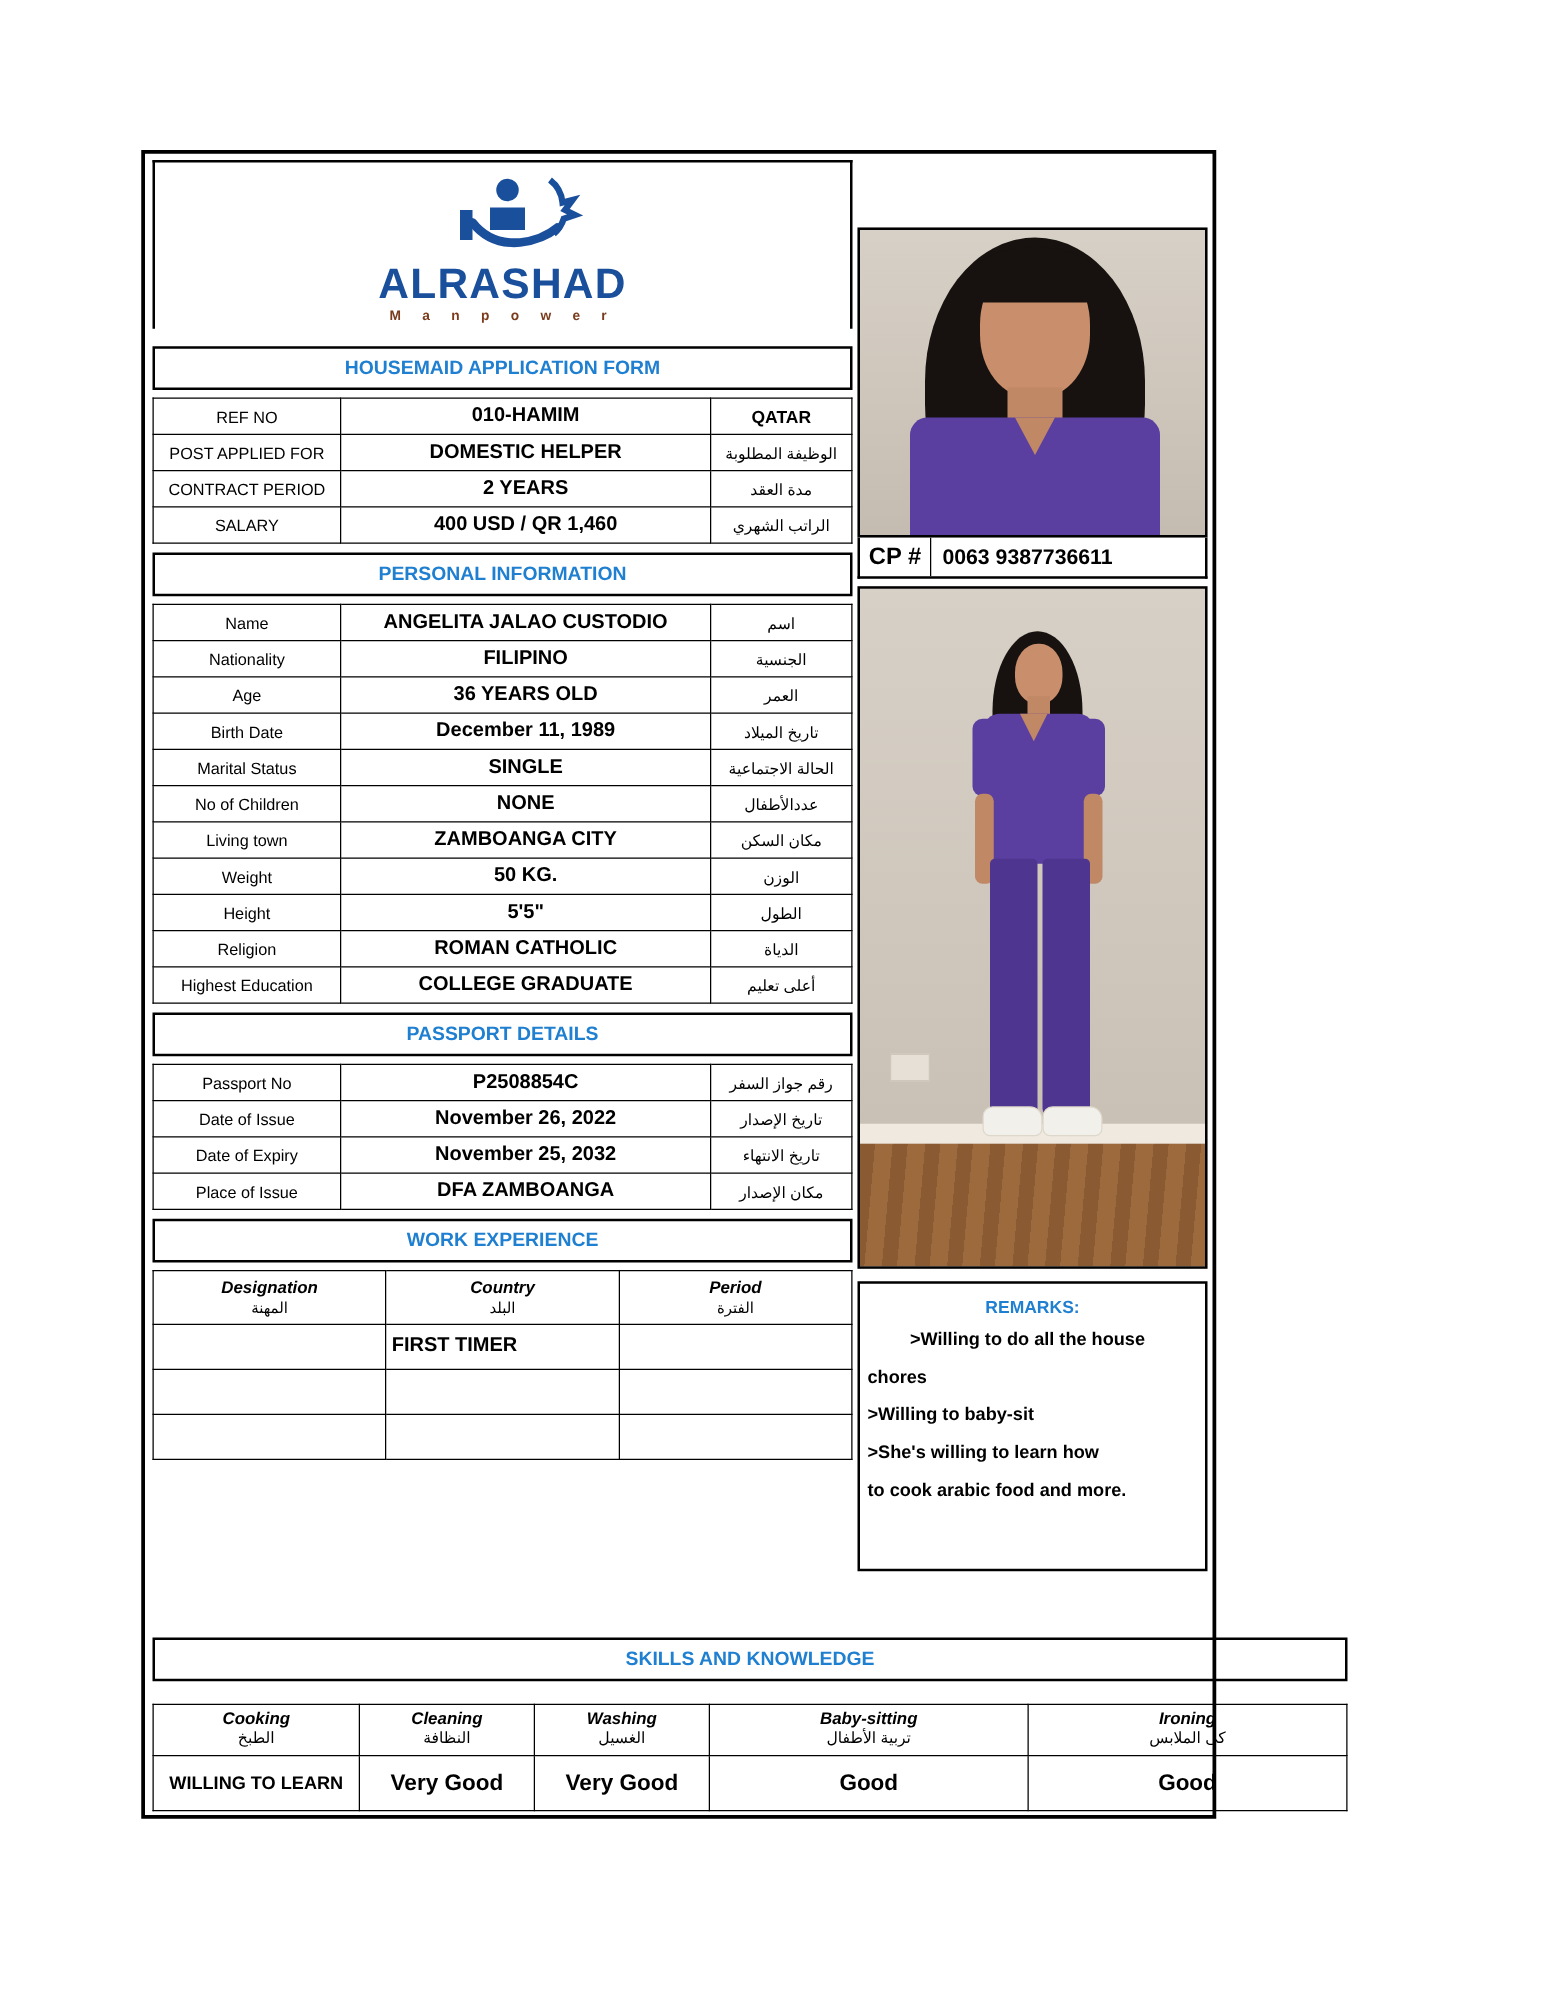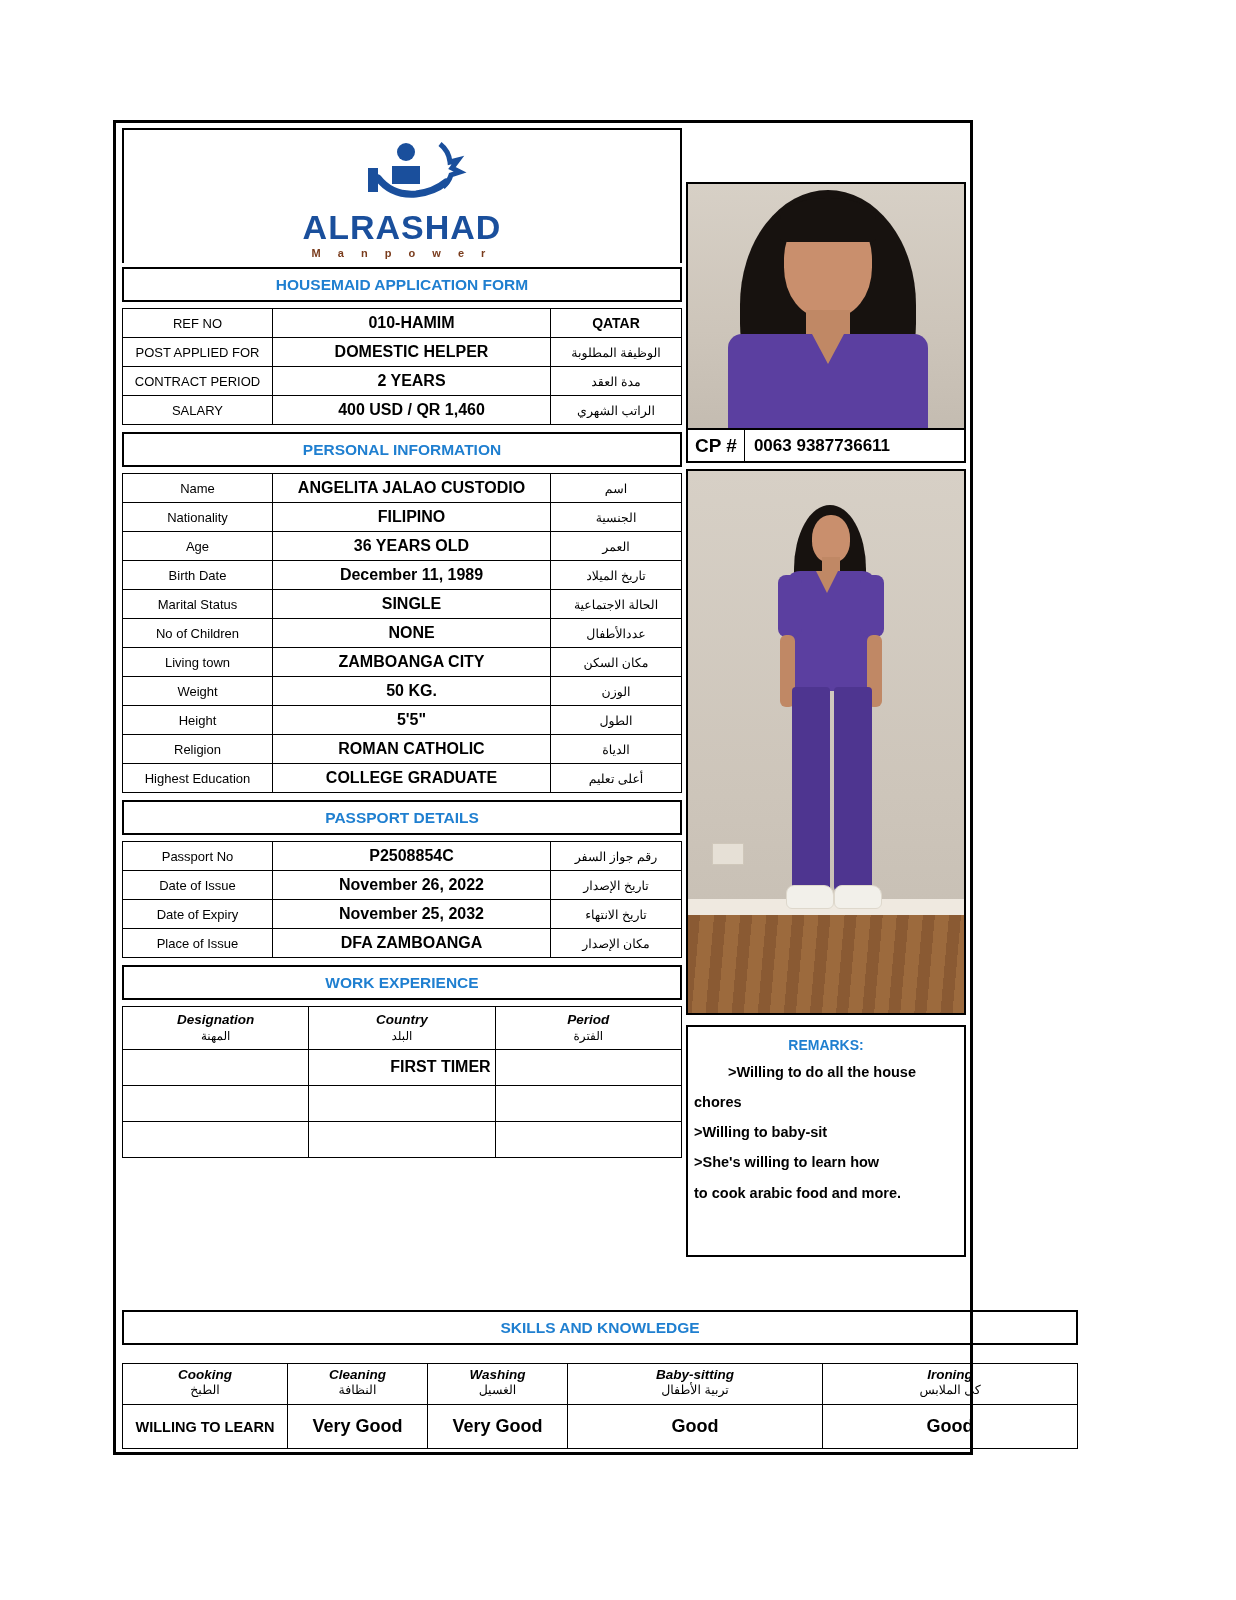--- a/index.html
+++ b/index.html
@@ -75,21 +75,21 @@
   }
 
   .band {
     border: 2px solid #000;
     box-sizing: border-box;
     text-align: center;
     font-weight: bold;
     color: #1f7fd0;
     font-size: 15.5px;
     padding: 7px 0 6px;
-    margin-top: 4px;
+    margin-top: 14px;
   }
   .band.tight { margin-top: 7px; }
 
   table.grid {
     border-collapse: collapse;
     width: 100%;
     margin-top: 6px;
     table-layout: fixed;
   }
   table.grid td {
@@ -102,21 +102,21 @@
     width: 150px;
     text-align: center;
     font-size: 13px;
   }
   .val {
     text-align: center;
     font-size: 16px;
     font-weight: bold;
   }
   .ar {
-    width: 131px;
+    width: 113px;
     text-align: center;
     font-size: 12.5px;
     direction: rtl;
   }
 
   
   .qatar {
     text-align: center;
     font-size: 14px;
     font-weight: bold;
@@ -131,21 +131,21 @@
     padding: 2px 2px;
     line-height: 1.25;
   }
   .we-head .ar-sub {
     font-weight: normal;
     font-style: normal;
     font-size: 12px;
   }
   .we-body td { height: 36px; }
   .we-first {
-    text-align: right;
+    text-align: left;
     font-size: 16px;
     font-weight: bold;
   }
 
   
   .photo-box {
     border: 2px solid #000;
     box-sizing: border-box;
     position: relative;
     overflow: hidden;

